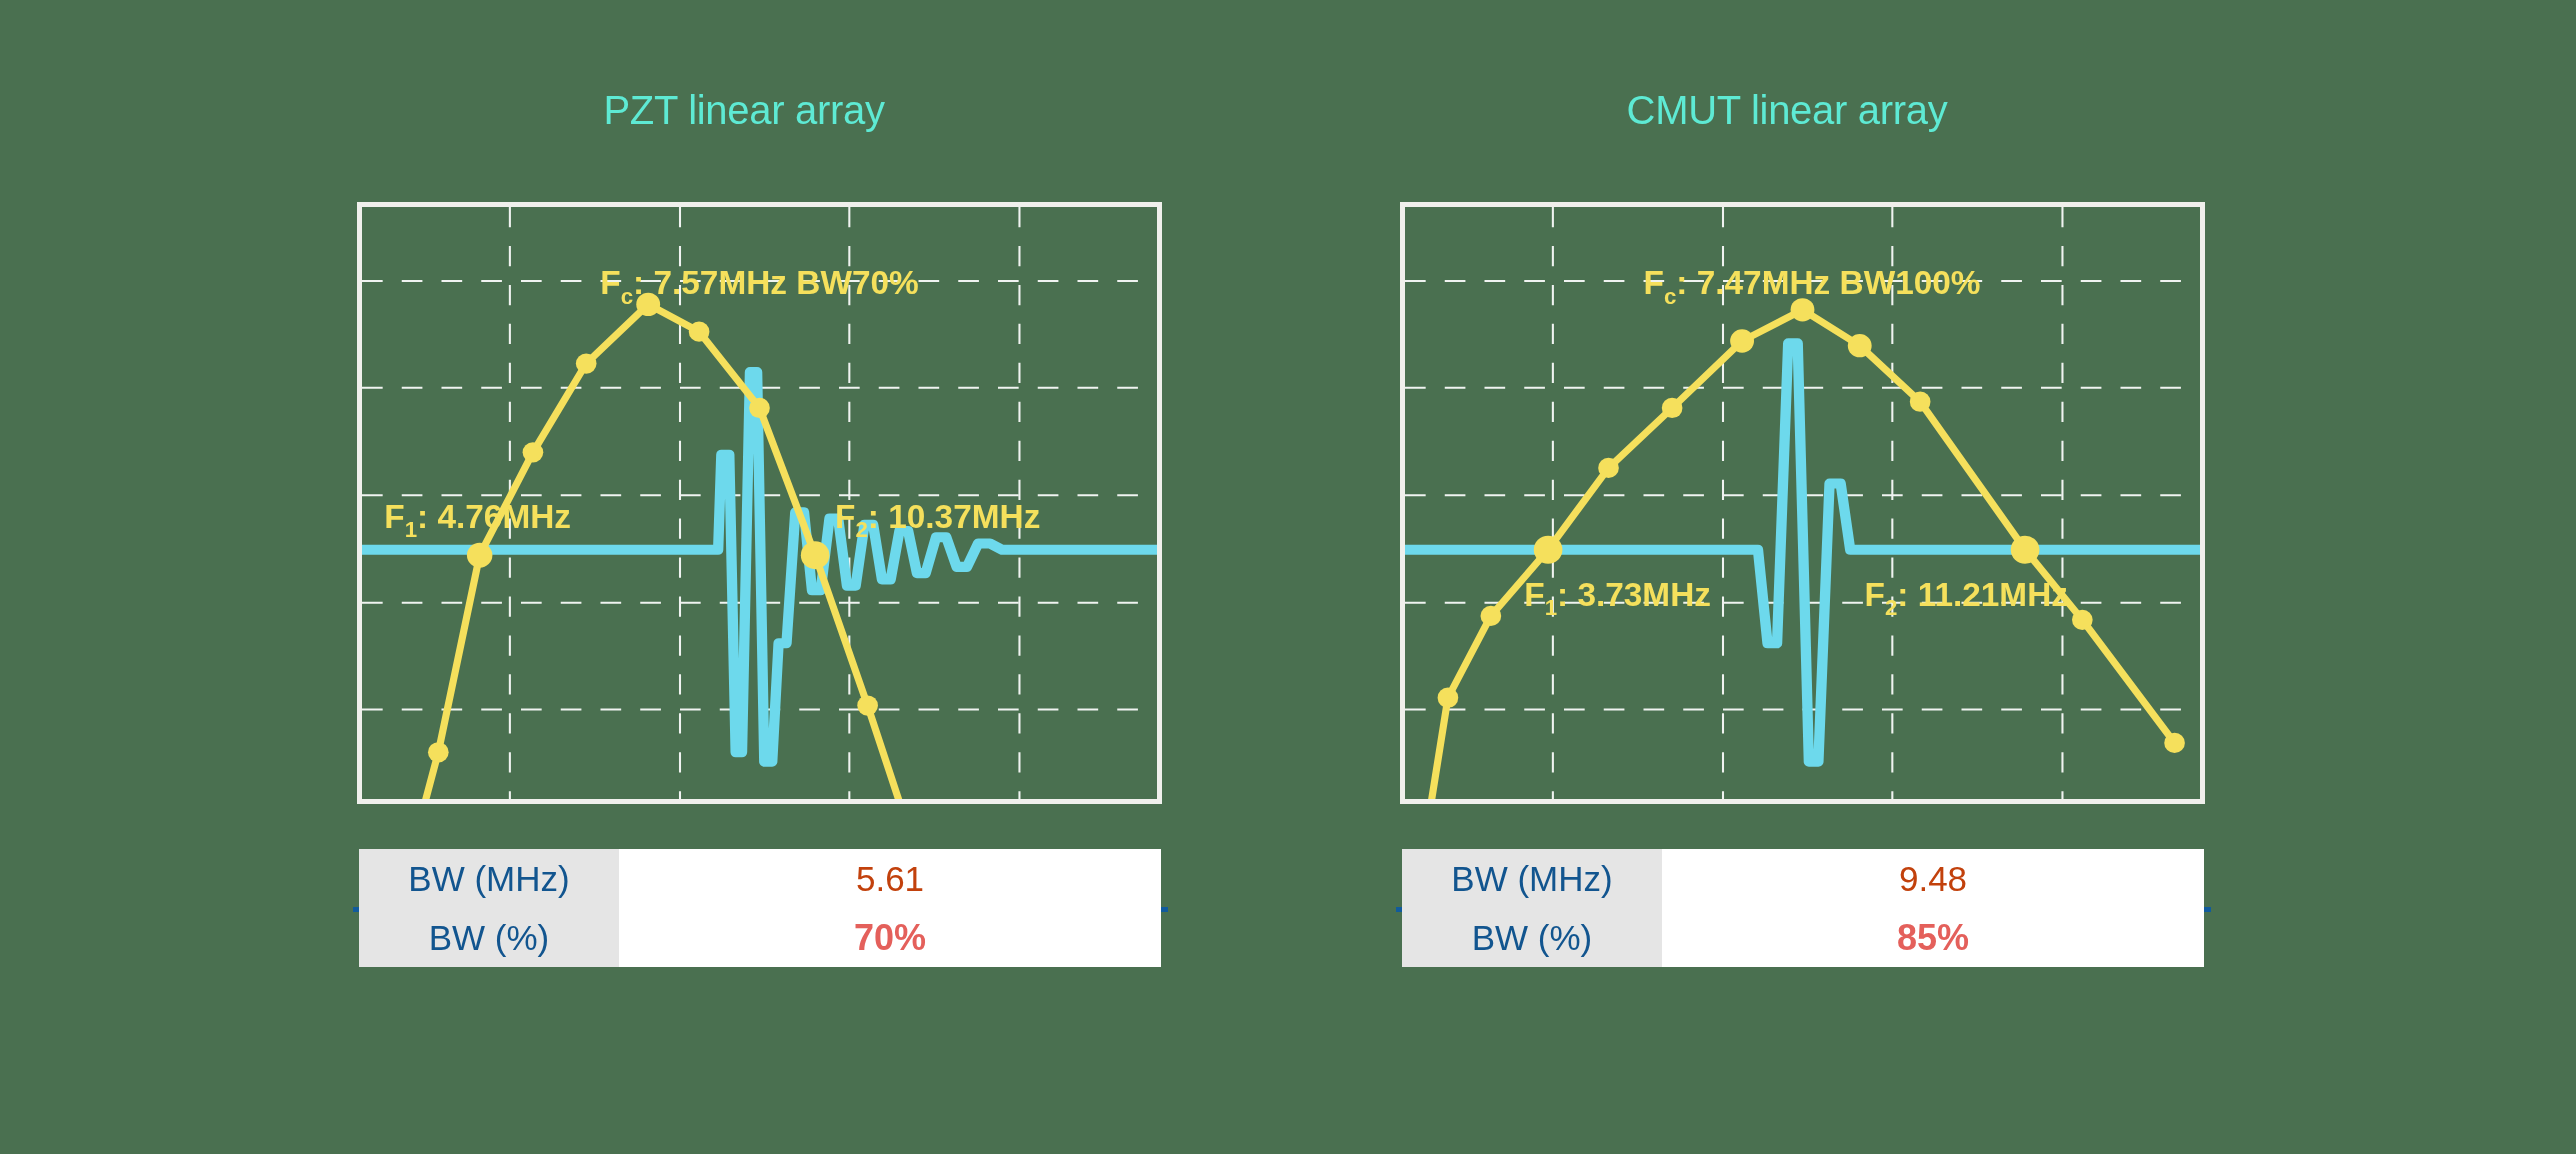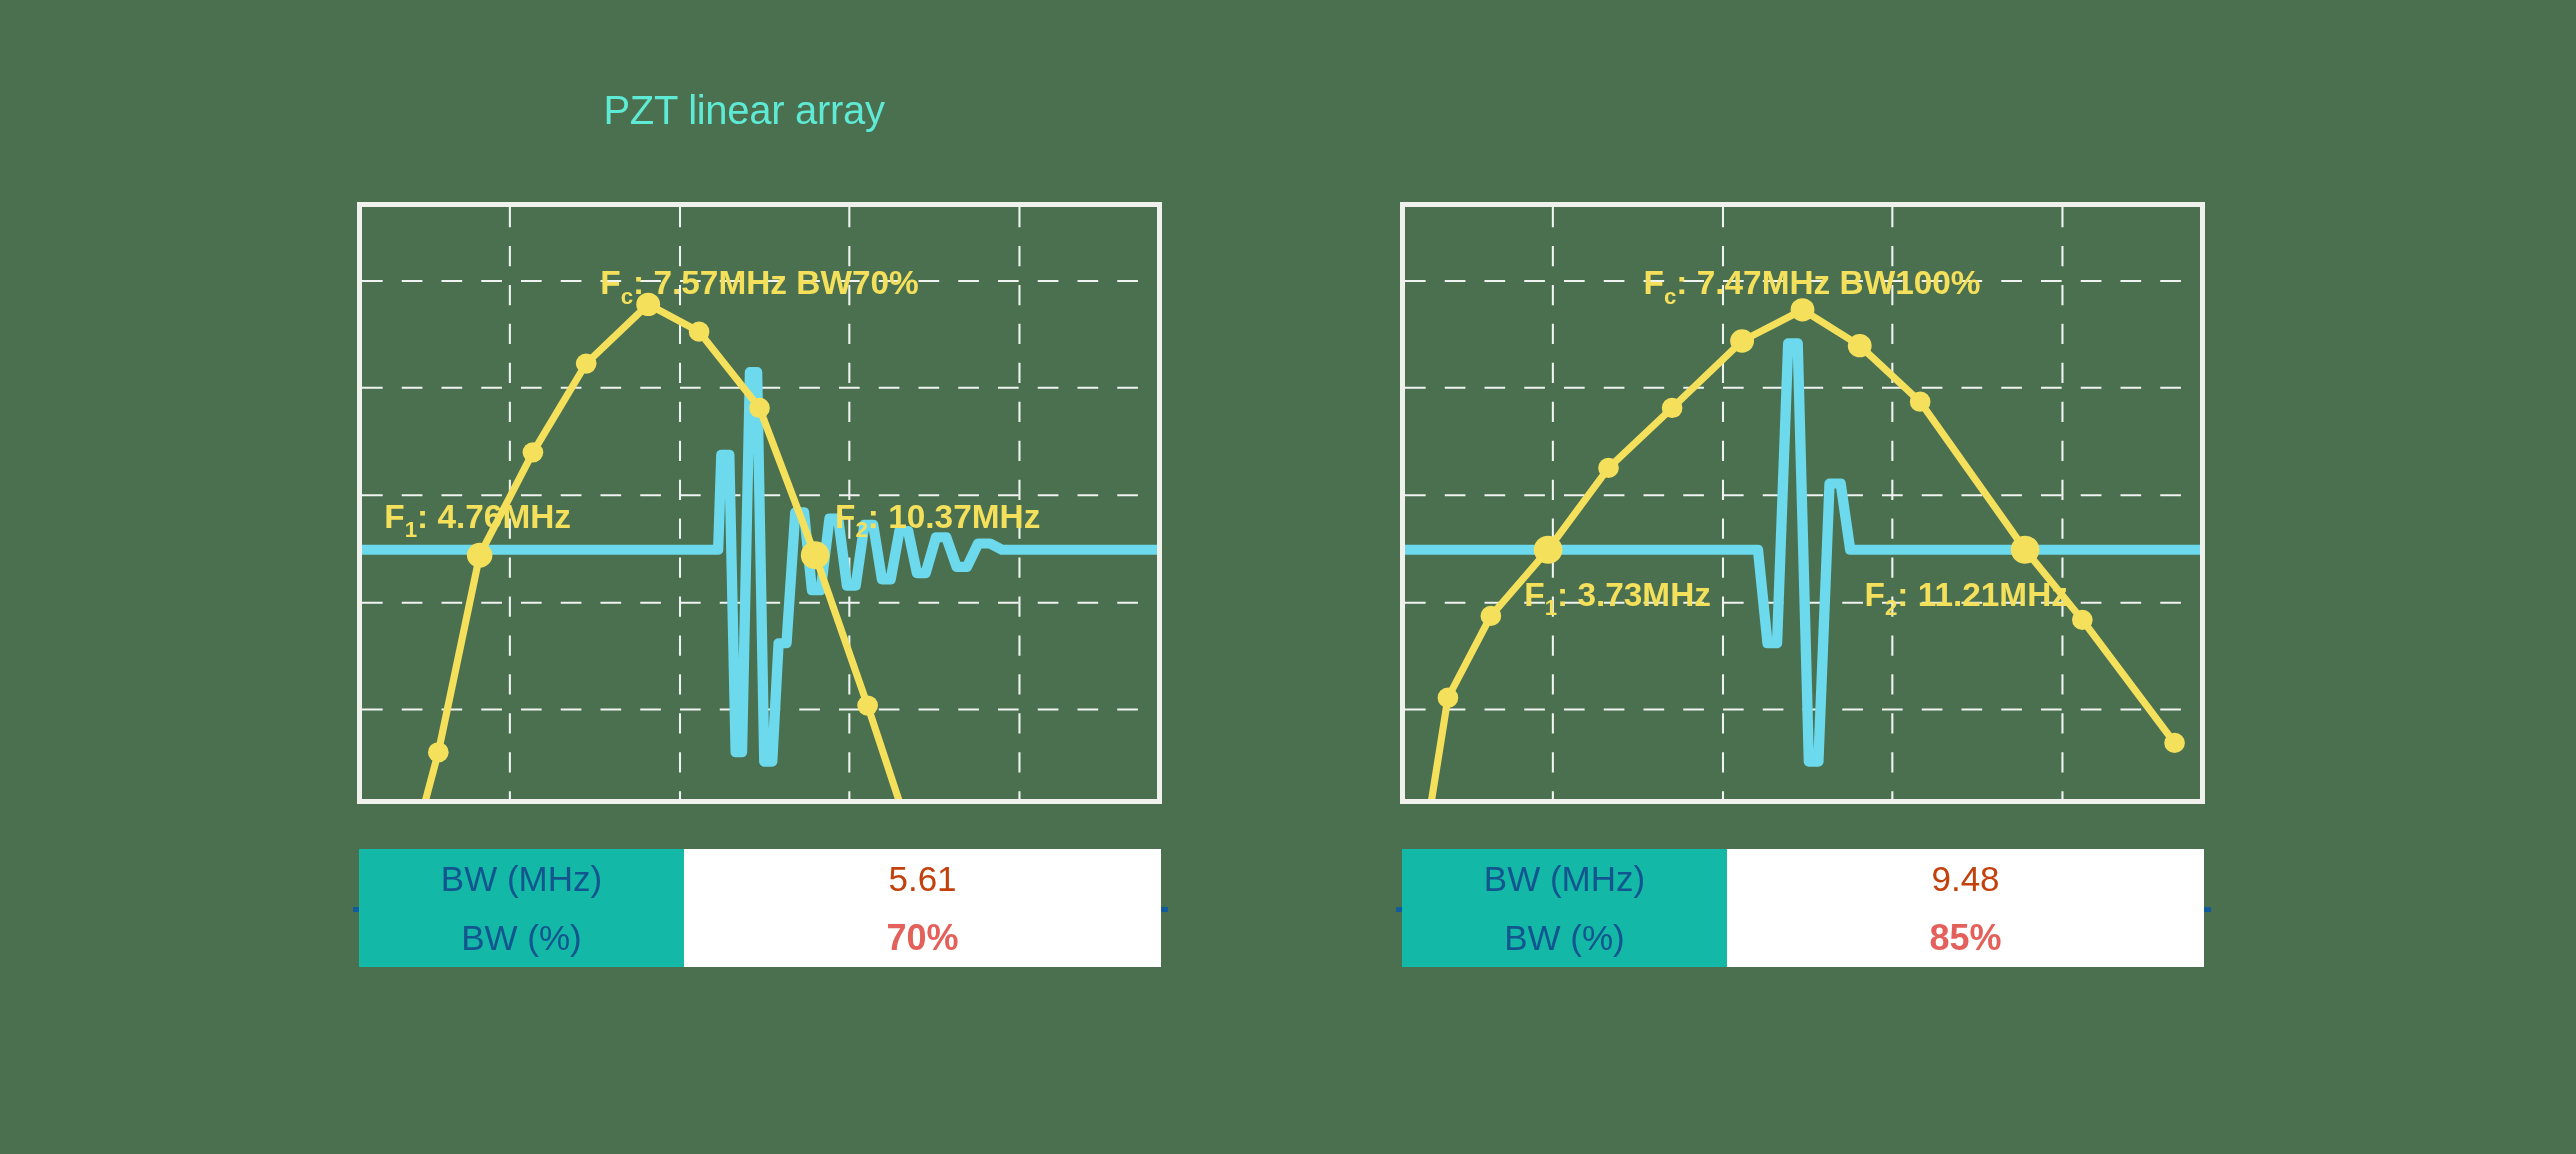--- a/index.html
+++ b/index.html
@@ -46,22 +46,22 @@
   }
   .bw-table td{
     height:59px;
     padding:0;
     text-align:center;
     vertical-align:middle;
     font-size:35px;
     line-height:1;
   }
   .bw-table .th-cell{
-    width:325px;
-    background:#14b8a6;
+    width:260px;
+    background:#e5e5e5;
     color:#12558f;
     font-weight:400;
   }
   .bw-table .val-cell{
     background:#ffffff;
     color:#c2410c;
     font-weight:400;
   }
   .bw-table .val-pct{
     color:#e4605b;
@@ -143,20 +143,21 @@
         <tr>
           <td class="th-cell">BW (%)</td>
           <td class="val-cell val-pct">70%</td>
         </tr>
       </tbody>
     </table>
   </div>
 
   <div class="panel right">
 
+    <div class="chart-title">CMUT linear array</div>
 
     <div class="plot-frame">
       <svg class="plot-svg" viewBox="0 0 1000 760" preserveAspectRatio="none">
         <g stroke="#ffffff" stroke-width="2.6" stroke-dasharray="26 24" opacity="0.92">
           <line x1="0" y1="95" x2="1000" y2="95"></line>
           <line x1="0" y1="232" x2="1000" y2="232"></line>
           <line x1="0" y1="370" x2="1000" y2="370"></line>
           <line x1="0" y1="508" x2="1000" y2="508"></line>
           <line x1="0" y1="645" x2="1000" y2="645"></line>
           <line x1="186" y1="0" x2="186" y2="760"></line>

